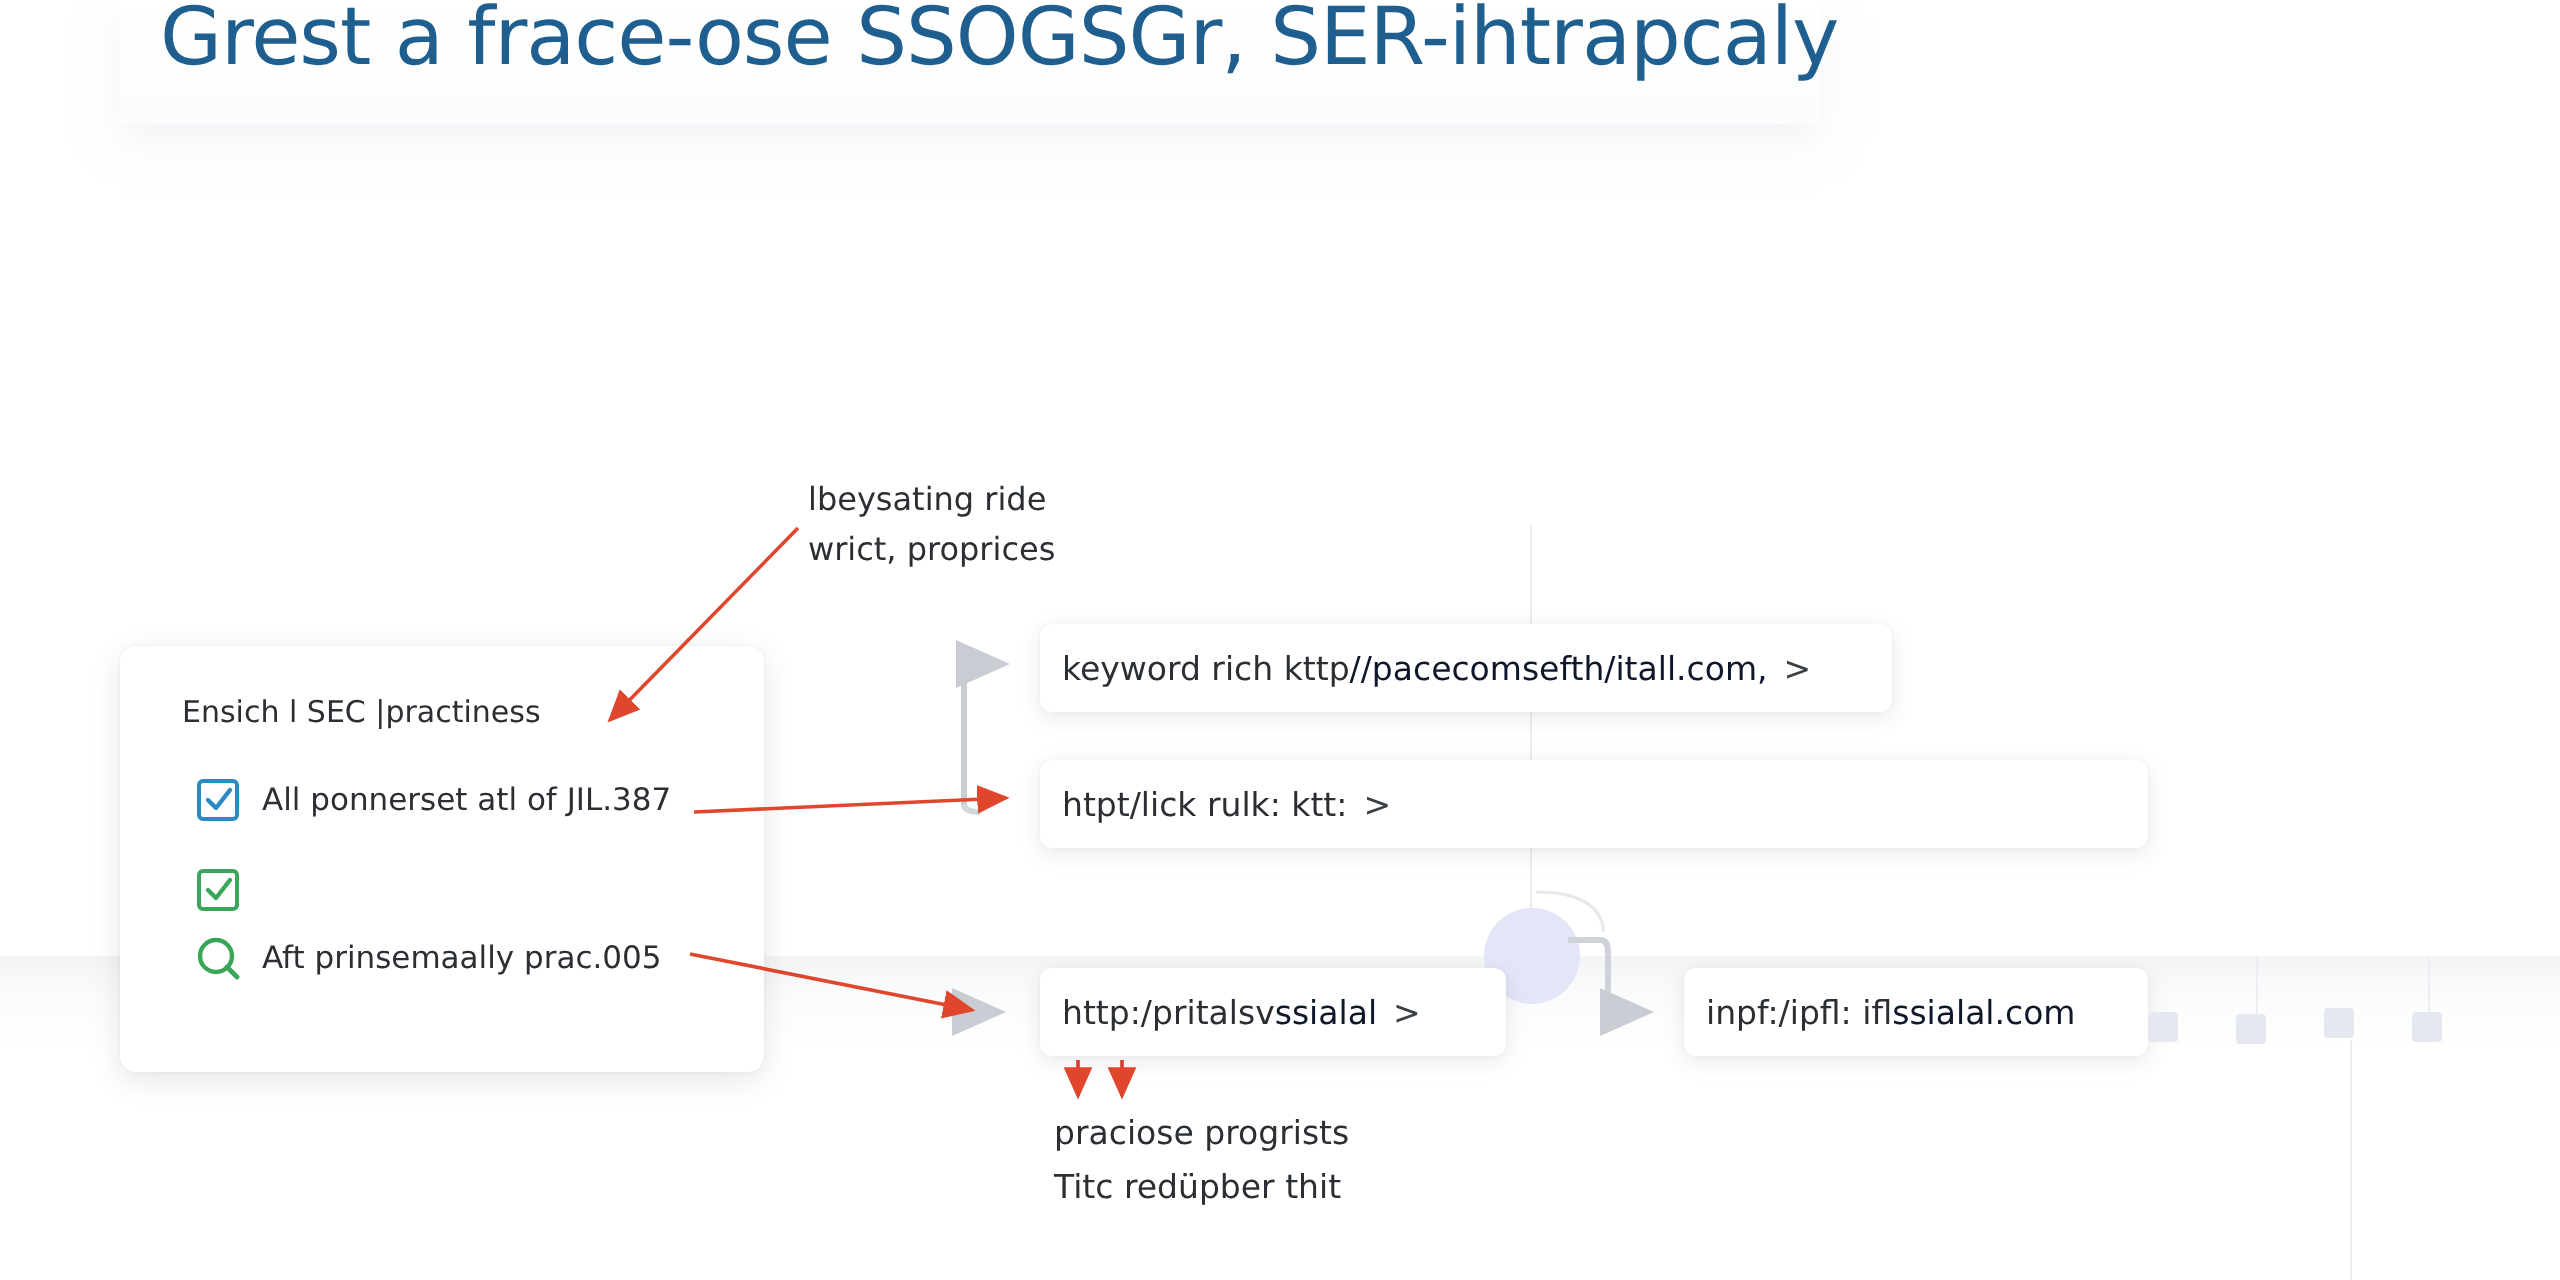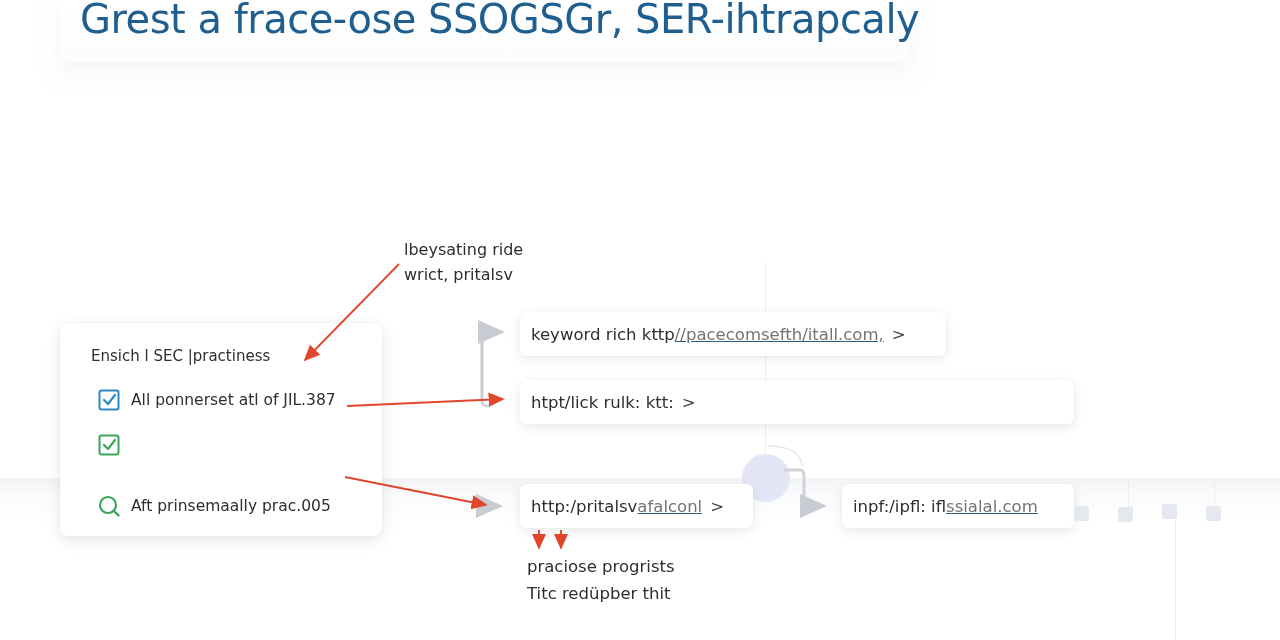--- a/index.html
+++ b/index.html
@@ -36,21 +36,21 @@
     .practice-item { position: absolute; left: 38px; display: flex; align-items: center; gap: 11px; white-space: nowrap; }
     .practice-item .label { font-size: 15.5px; color: #2b2f33; }
     .icon { width: 22px; height: 22px; display: inline-block; }
 
     .url-box {
       position: absolute; height: 44px; background: #ffffff; border-radius: 6px;
       box-shadow: 0 3px 12px rgba(0,0,0,0.09), 0 0 2px rgba(0,0,0,0.04);
       display: flex; align-items: center; padding: 0 11px; white-space: nowrap;
       font-size: 16.5px; color: #2b2f33;
     }
-    .url-box .link { color: #737373; text-decoration: underline; text-decoration-color: #2a5d86; }
+    .url-box .link { color: #0f172a; text-decoration-color: #2a5d86; }
     .url-box .chev { margin-left: 8px; color: #3a3f44; }
 
     .mini-sq { position: absolute; width: 15px; height: 15px; background: #e6e8f0; border-radius: 2px; }
 
     .blob { position: absolute; left: 742px; top: 454px; width: 48px; height: 48px; border-radius: 50%; background: #e4e6f7; }
 
     svg.overlay { position: absolute; left: 0; top: 0; width: 1280px; height: 640px; pointer-events: none; }
   </style>
 </head>
 <body>
@@ -59,42 +59,42 @@
 <div class="page-title">Grest a frace-ose SSOGSGr, SER-ihtrapcaly</div>
 
 <div class="h-band"></div>
 <div class="v-guide" style="left:765px; top:262px; height:218px;"></div>
 <div class="v-guide" style="left:1128px; top:478px; height:44px;"></div>
 <div class="v-guide" style="left:1214px; top:478px; height:30px;"></div>
 <div class="v-guide" style="left:1175px; top:520px; height:120px;"></div>
 
 <div class="annotation" style="left:404px; top:237px;">
   <div>lbeysating ride</div>
-  <div>wrict, pritalsv</div>
+  <div>wrict, proprices</div>
 </div>
 
 <div class="practice-card">
   <div class="card-title">Ensich l SEC |practiness</div>
 
   <div class="practice-item" style="top:66px;">
     <svg class="icon" viewBox="0 0 22 22">
       <rect x="1.5" y="1.5" width="19" height="19" rx="2" fill="none" stroke="#2b8ac6" stroke-width="2"></rect>
       <path d="M6 11 L10 15 L17 6" fill="none" stroke="#2b8ac6" stroke-width="2.2" stroke-linecap="round" stroke-linejoin="round"></path>
     </svg>
     <span class="label">All ponnerset atl of JIL.387</span>
   </div>
 
   <div class="practice-item" style="top:111px;">
     <svg class="icon" viewBox="0 0 22 22">
       <rect x="1.5" y="1.5" width="19" height="19" rx="2" fill="none" stroke="#3aa65a" stroke-width="2"></rect>
       <path d="M6 11 L10 15 L17 6" fill="none" stroke="#3aa65a" stroke-width="2.2" stroke-linecap="round" stroke-linejoin="round"></path>
     </svg>
   </div>
 
-  <div class="practice-item" style="top:172px;">
+  <div class="practice-item" style="top:145px;">
     <svg class="icon" viewBox="0 0 22 22">
       <circle cx="10" cy="10" r="8" fill="none" stroke="#3aa65a" stroke-width="2.2"></circle>
       <path d="M15.5 15.5 L20.5 20.5" stroke="#3aa65a" stroke-width="2.4" stroke-linecap="round"></path>
     </svg>
     <span class="label">Aft prinsemaally prac.005</span>
   </div>
 </div>
 
 <div class="blob"></div>
 
@@ -104,21 +104,21 @@
     <span class="chev">&gt;</span>
 </div>
 
 <div class="url-box" style="left:520px; top:380px; width:554px;align-items:center;">
   <span>htpt/lick rulk: ktt:</span>
     <span class="chev">&gt;</span>
 </div>
 
 <div class="url-box" style="left:520px; top:484px; width:233px;">
   <span>http:/pritalsv</span>
-    <span class="link">afalconl</span>
+    <span class="link">ssialal</span>
     <span class="chev">&gt;</span>
 </div>
 
 <div class="url-box" style="left:842px; top:484px; width:232px;">
   <span>inpf:/ipfl: ifl</span>
     <span class="link">ssialal.com</span>
 </div>
 
 <div class="mini-sq" style="left:1074px; top:506px;"></div>
 <div class="mini-sq" style="left:1118px; top:507px;"></div>

